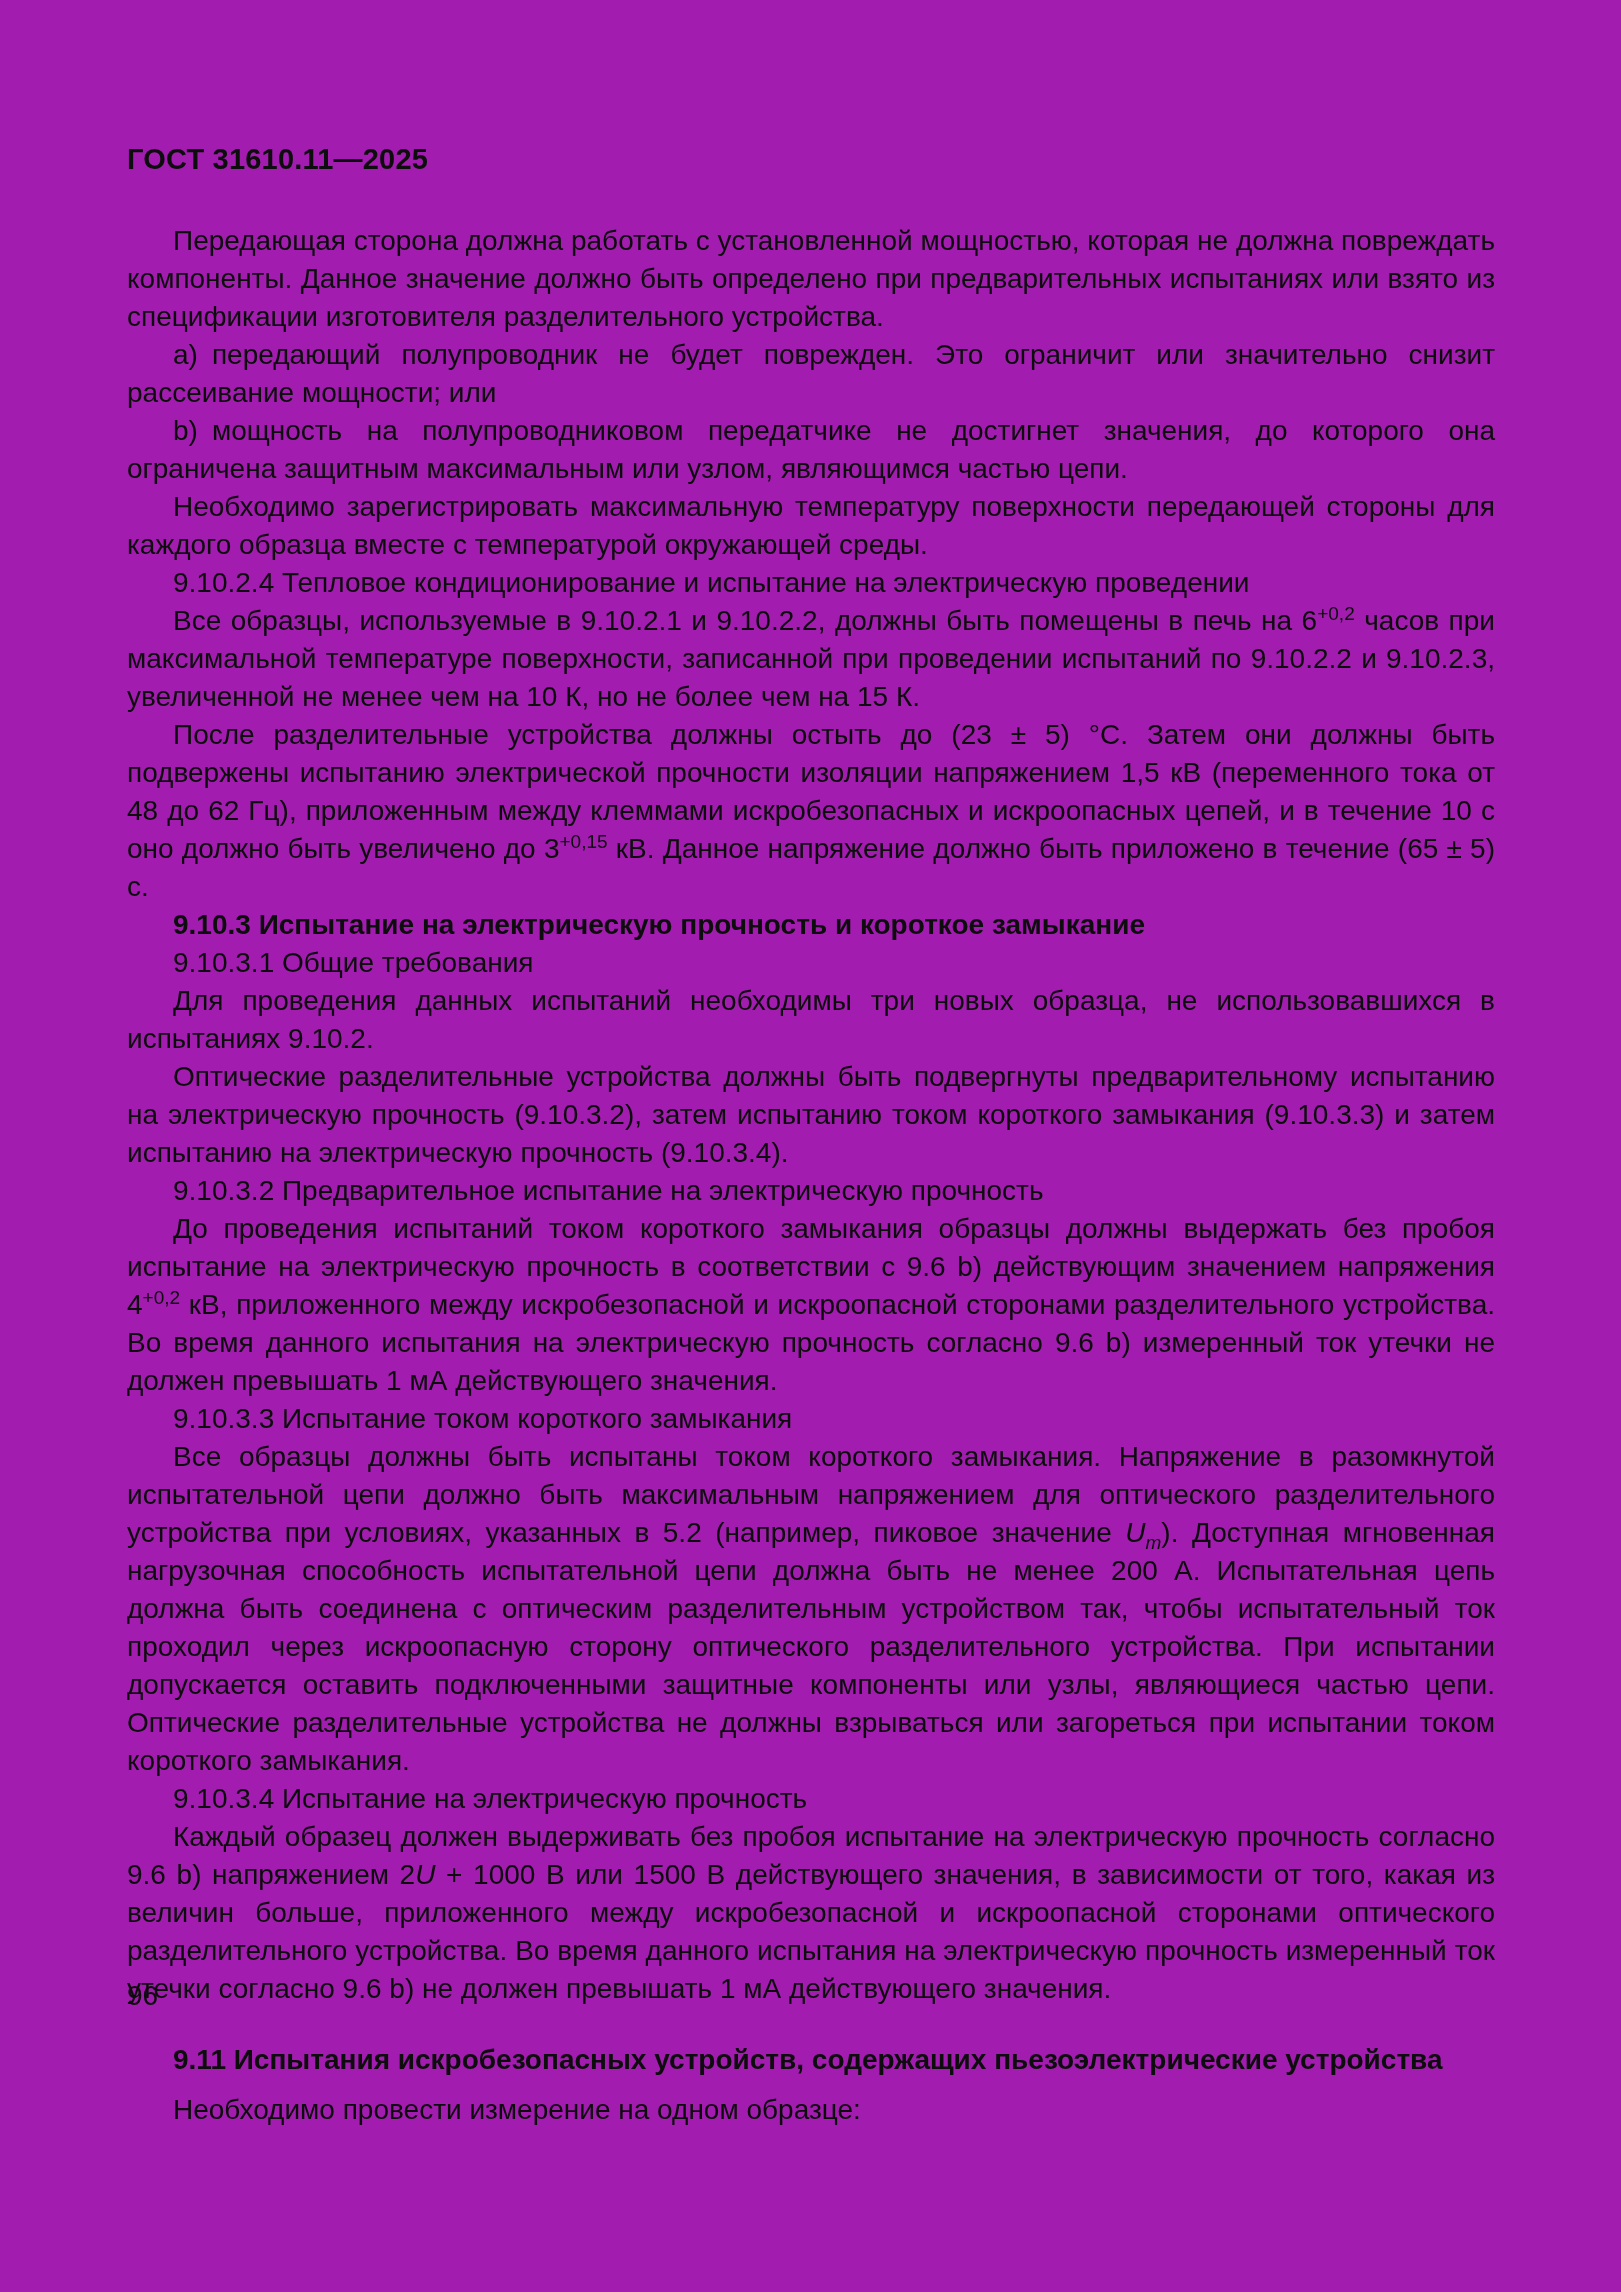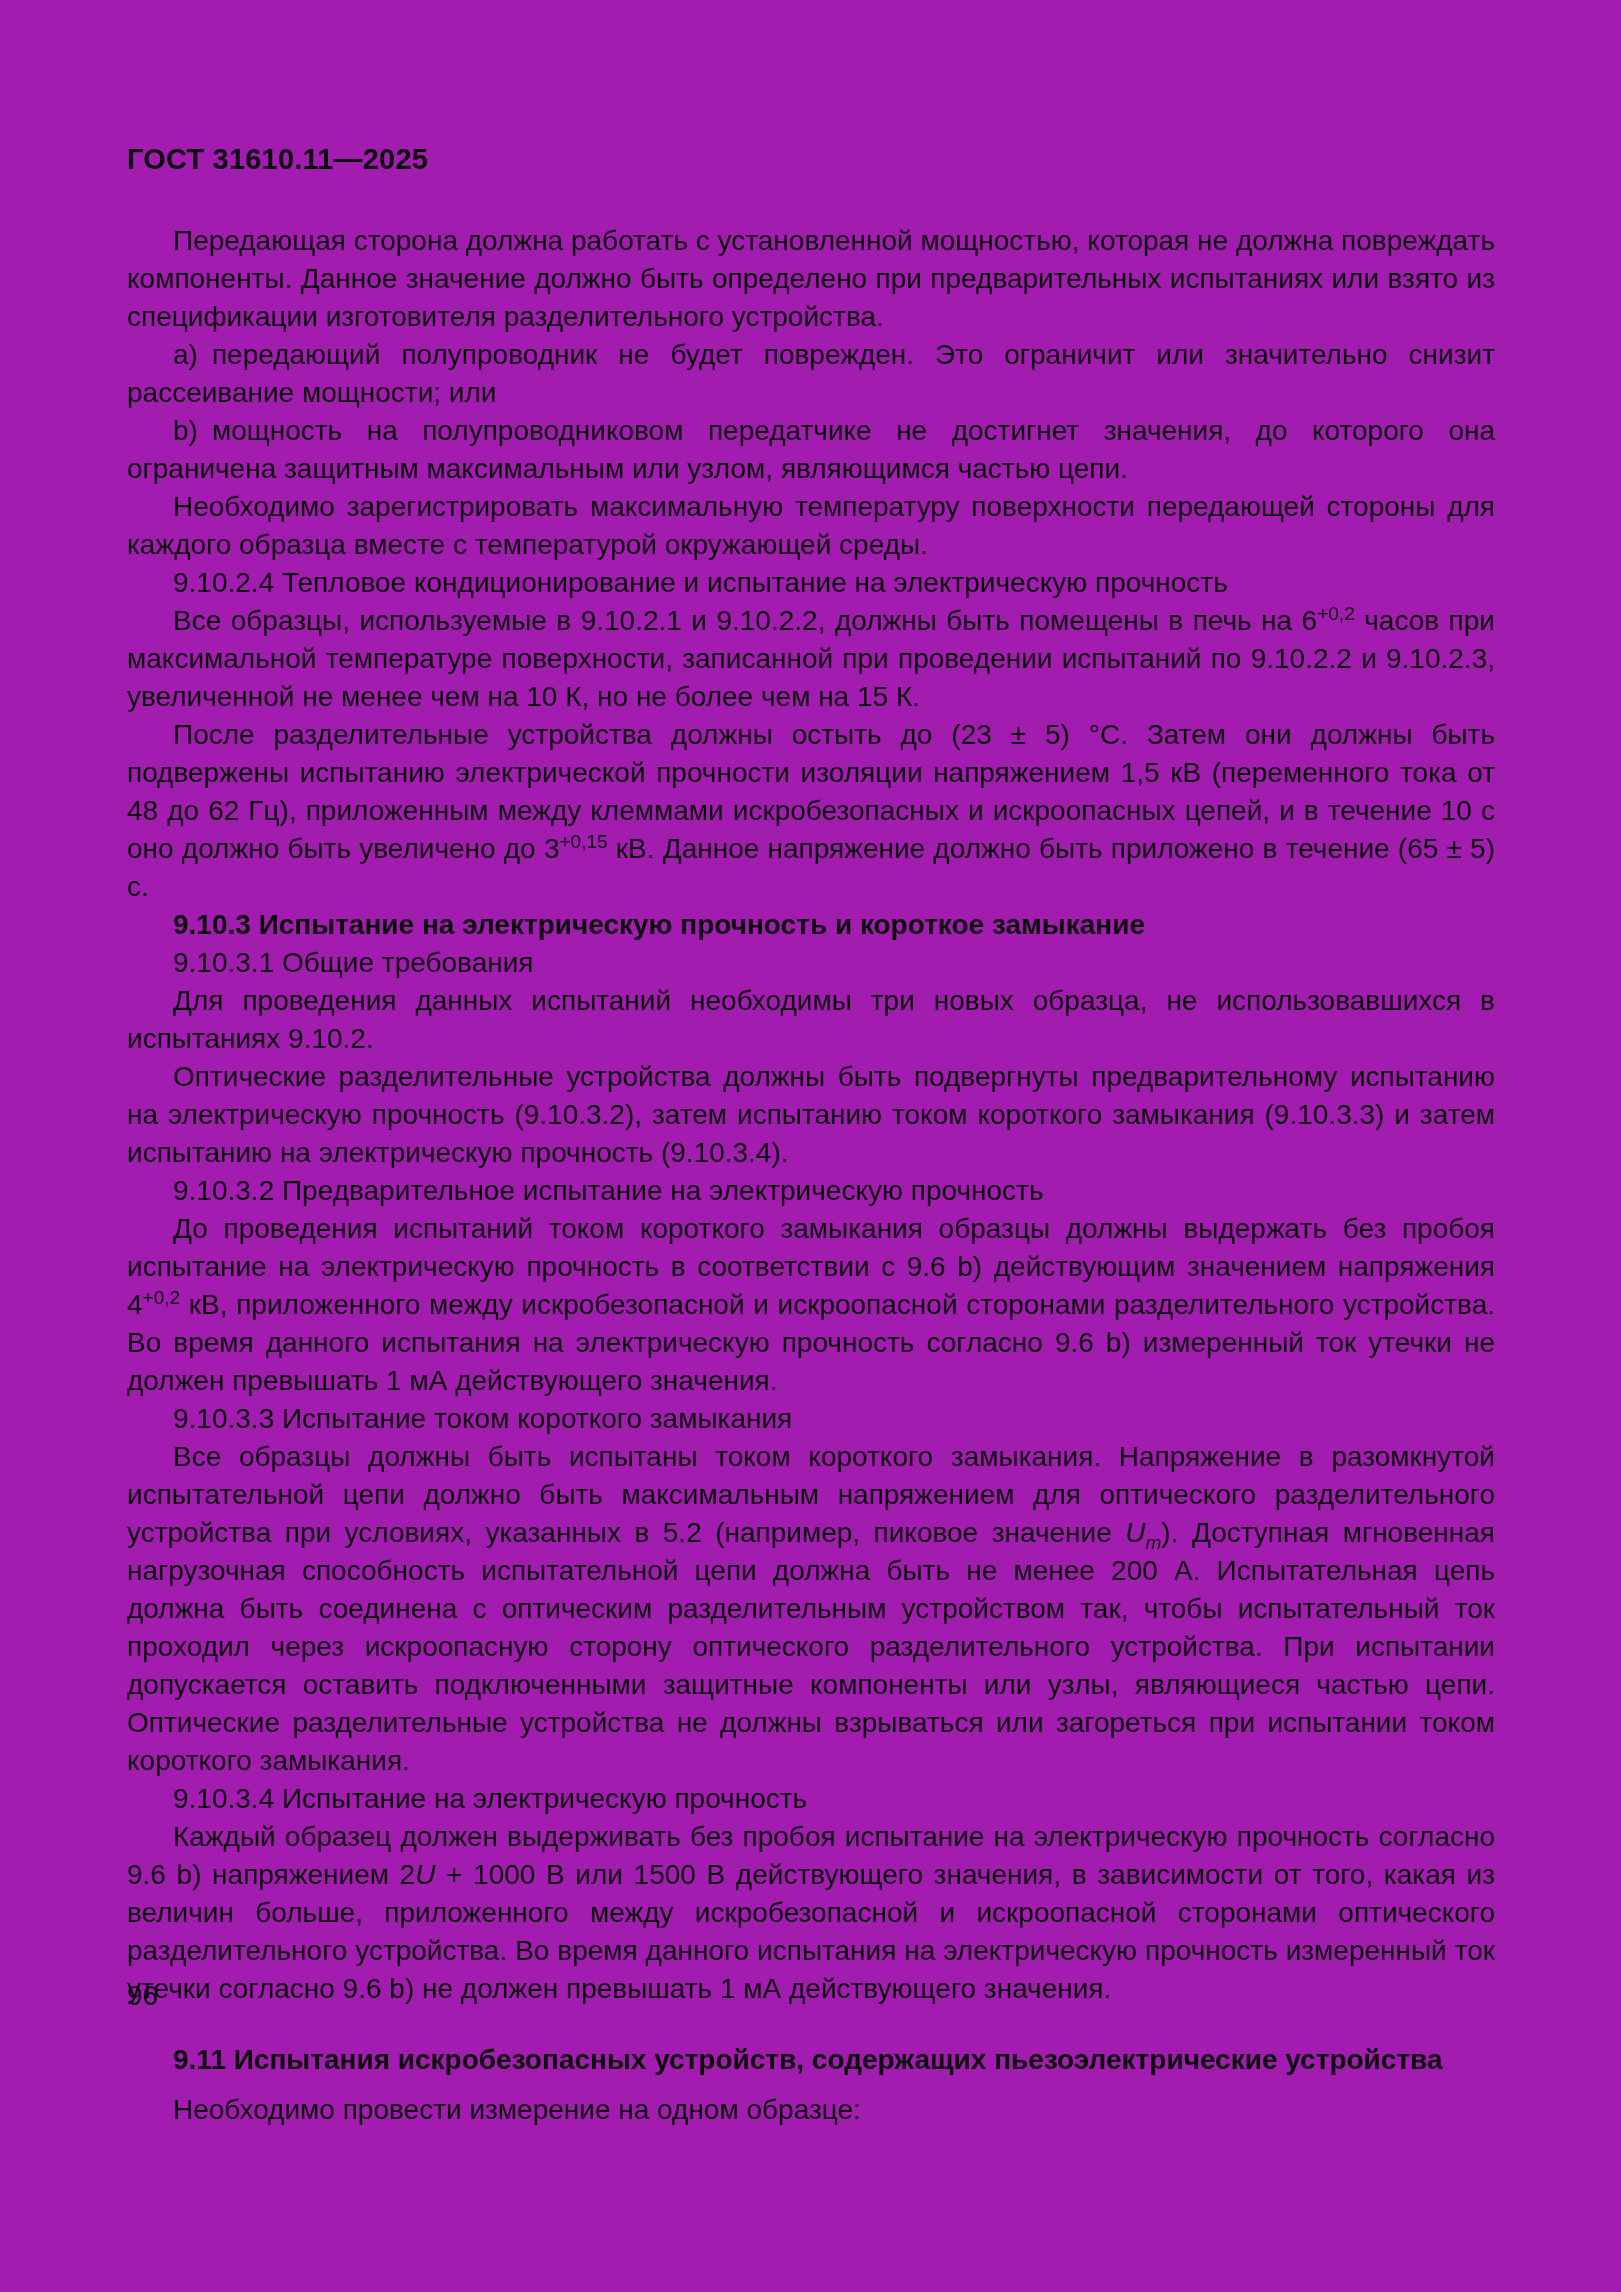--- a/index.html
+++ b/index.html
@@ -80,21 +80,21 @@
 <body>
 
 <div class="page">
   <div class="doc-header">ГОСТ 31610.11—2025</div>
 
   <main class="doc-body">
       <p class="para body"><span>Передающая сторона должна работать с установленной мощностью, которая не должна повреждать компоненты. Данное значение должно быть определено при предварительных испытаниях или взято из спецификации изготовителя разделительного устройства.</span></p>
       <p class="para list"><span>a) передающий полупроводник не будет поврежден. Это ограничит или значительно снизит рассеивание мощности; или</span></p>
       <p class="para list"><span>b) мощность на полупроводниковом передатчике не достигнет значения, до которого она ограничена защитным максимальным или узлом, являющимся частью цепи.</span></p>
       <p class="para body"><span>Необходимо зарегистрировать максимальную температуру поверхности передающей стороны для каждого образца вместе с температурой окружающей среды.</span></p>
-      <p class="para subclause"><span>9.10.2.4 Тепловое кондиционирование и испытание на электрическую прочность</span></p>
+      <p class="para subclause"><span>9.10.2.4 Тепловое кондиционирование и испытание на электрическую проведении</span></p>
       <p class="para body"><span>Все образцы, используемые в 9.10.2.1 и 9.10.2.2, должны быть помещены в печь на 6</span><span class="fmt-sup">+0,2</span><span> часов при максимальной температуре поверхности, записанной при проведении испытаний по 9.10.2.2 и 9.10.2.3, увеличенной не менее чем на 10 К, но не более чем на 15 К.</span></p>
       <p class="para body"><span>После разделительные устройства должны остыть до (23 ± 5) °С. Затем они должны быть подвержены испытанию электрической прочности изоляции напряжением 1,5 кВ (переменного тока от 48 до 62 Гц), приложенным между клеммами искробезопасных и искроопасных цепей, и в течение 10 с оно должно быть увеличено до 3</span><span class="fmt-sup">+0,15</span><span> кВ. Данное напряжение должно быть приложено в течение (65 ± 5) с.</span></p>
       <p class="para heading"><span>9.10.3 Испытание на электрическую прочность и короткое замыкание</span></p>
       <p class="para subclause"><span>9.10.3.1 Общие требования</span></p>
       <p class="para body"><span>Для проведения данных испытаний необходимы три новых образца, не использовавшихся в испытаниях 9.10.2.</span></p>
       <p class="para body"><span>Оптические разделительные устройства должны быть подвергнуты предварительному испытанию на электрическую прочность (9.10.3.2), затем испытанию током короткого замыкания (9.10.3.3) и затем испытанию на электрическую прочность (9.10.3.4).</span></p>
       <p class="para subclause"><span>9.10.3.2 Предварительное испытание на электрическую прочность</span></p>
       <p class="para body"><span>До проведения испытаний током короткого замыкания образцы должны выдержать без пробоя испытание на электрическую прочность в соответствии с 9.6 b) действующим значением напряжения 4</span><span class="fmt-sup">+0,2</span><span> кВ, приложенного между искробезопасной и искроопасной сторонами разделительного устройства. Во время данного испытания на электрическую прочность согласно 9.6 b) измеренный ток утечки не должен превышать 1 мА действующего значения.</span></p>
       <p class="para subclause"><span>9.10.3.3 Испытание током короткого замыкания</span></p>
       <p class="para body"><span>Все образцы должны быть испытаны током короткого замыкания. Напряжение в разомкнутой испытательной цепи должно быть максимальным напряжением для оптического разделительного устройства при условиях, указанных в 5.2 (например, пиковое значение </span><span class="fmt-italic">U</span><span class="fmt-italicsub">m</span><span>). Доступная мгновенная нагрузочная способность испытательной цепи должна быть не менее 200 А. Испытательная цепь должна быть соединена с оптическим разделительным устройством так, чтобы испытательный ток проходил через искроопасную сторону оптического разделительного устройства. При испытании допускается оставить подключенными защитные компоненты или узлы, являющиеся частью цепи. Оптические разделительные устройства не должны взрываться или загореться при испытании током короткого замыкания.</span></p>

